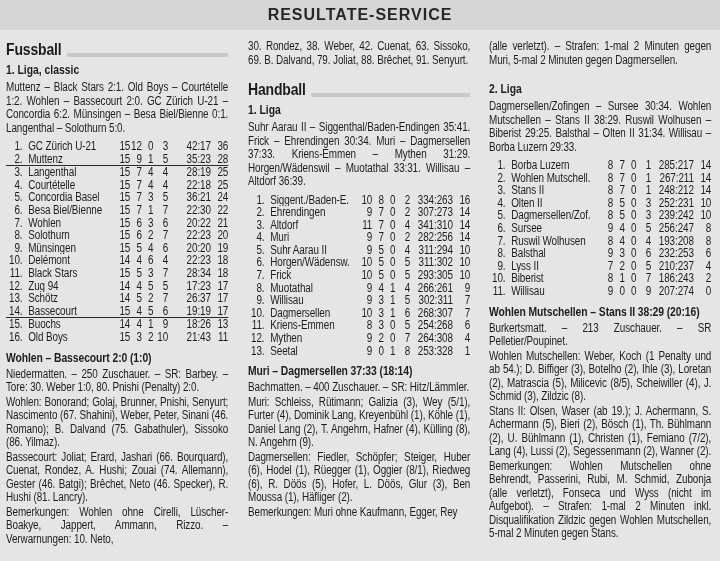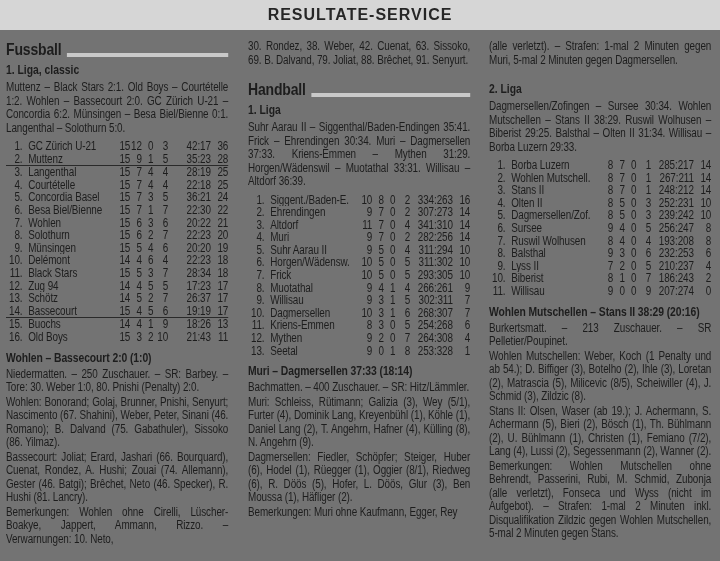--- a/index.html
+++ b/index.html
@@ -1,16 +1,16 @@
 <!DOCTYPE html>
 <html><head>
 <meta charset="utf-8">
 <style>
   html,body{margin:0;padding:0;}
-  .page{position:relative;width:720px;height:561px;background:#737373;overflow:hidden;
+  .page{position:relative;width:720px;height:561px;background:#e5e5e5;overflow:hidden;
         font-family:"Liberation Sans",sans-serif;color:#1d1d1d;}
   .band{position:absolute;top:0;left:0;width:720px;height:30px;background:#d6d6d6;
         display:flex;align-items:center;justify-content:center;}
   .band .title{font-size:16px;font-weight:700;letter-spacing:1px;color:#262626;}
   .col{position:absolute;top:40px;width:270px;transform:scaleX(0.823);transform-origin:0 0;}
   #col1{left:6px}#col2{left:248px}#col3{left:489px}
 
   .section{display:flex;align-items:flex-end;margin:0 0 3px 0;}
   .section .st{font-size:17px;font-weight:700;line-height:20px;letter-spacing:-0.2px;white-space:nowrap;}
   .section .rule{flex:1;height:4px;background:#c9c9c9;margin:0 0 3px 7px;}

